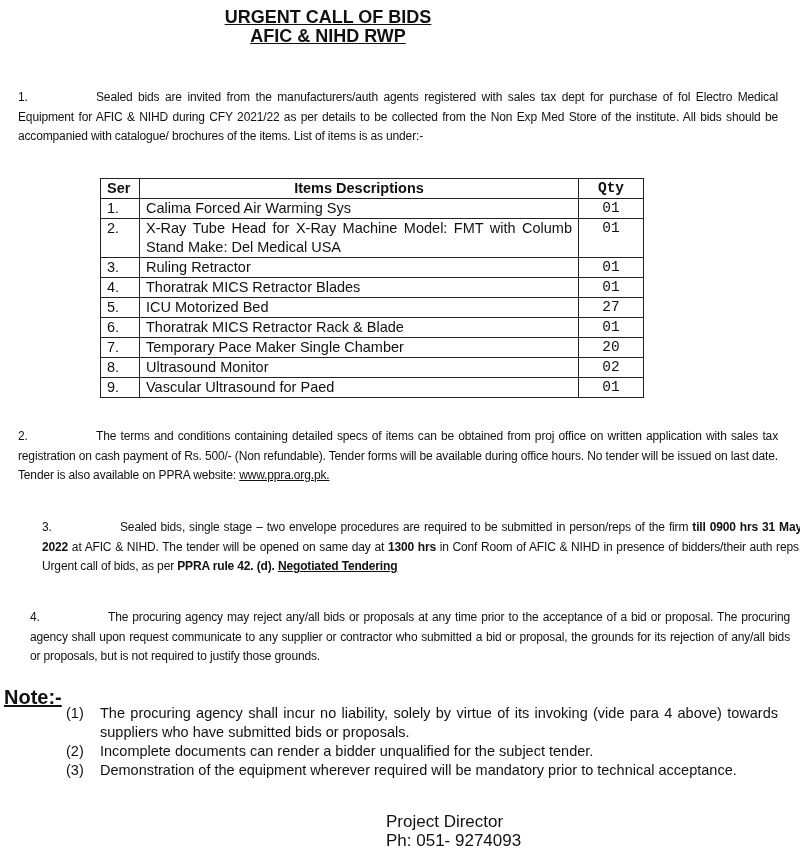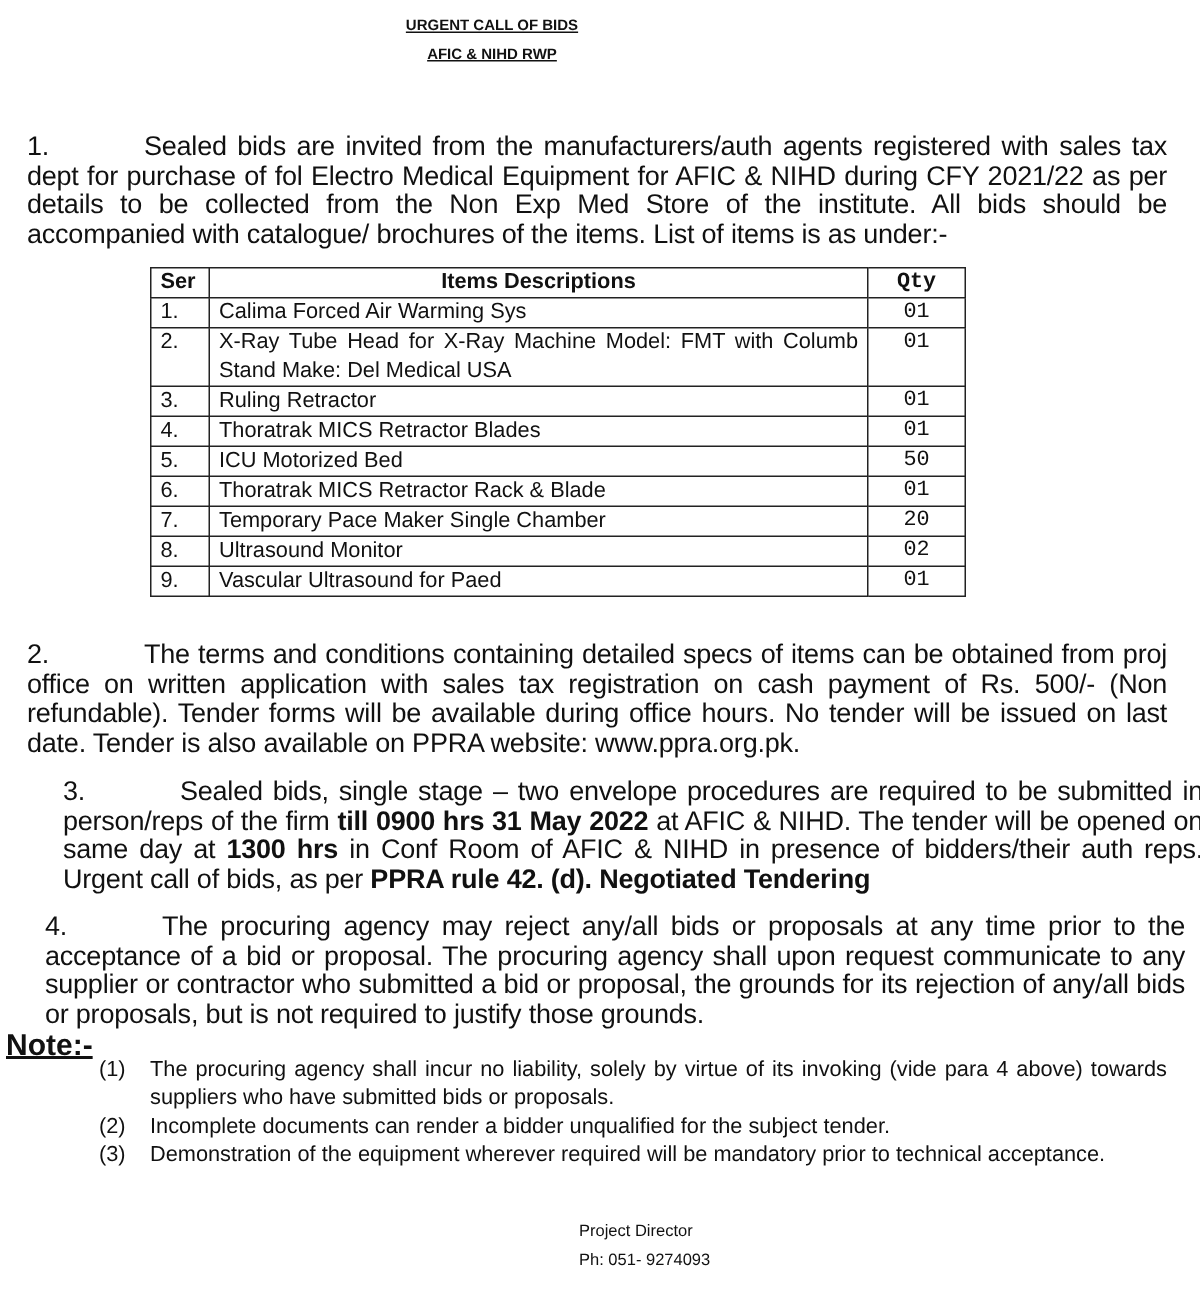--- a/index.html
+++ b/index.html
@@ -2,48 +2,48 @@
 <html><head>
 <meta charset="utf-8">
 <style>
   html, body { margin: 0; padding: 0; background: #ffffff; }
   body {
     width: 800px; height: 860px; overflow: hidden; position: relative;
     font-family: "Liberation Sans", sans-serif; color: #111;
   }
   .title-block {
     position: absolute; left: 0; top: 8px; width: 656px; text-align: center;
-    font-weight: bold; font-size: 10px; line-height: 19px;
+    font-weight: bold; font-size: 18px; line-height: 19px;
   }
   .title-block div { text-decoration: underline; }
   .para {
     position: absolute; left: 18px; width: 760px;
-    font-size: 18px; line-height: 19.5px; text-align: justify;
+    font-size: 12px; line-height: 19.5px; text-align: justify;
     font-family: "Liberation Sans", sans-serif; letter-spacing: -0.15px;
   }
   .pnum { display: inline-block; width: 78px; }
   .para b { font-weight: bold; }
-  .u { }
+  .u { text-decoration: underline; }
   table.items {
     position: absolute; left: 100px; top: 178px; width: 544px;
     border-collapse: collapse; font-size: 14.5px;
   }
   table.items td, table.items th {
     border: 1.3px solid #222; padding: 0 6px; line-height: 19px; vertical-align: top;
   }
   table.items th { font-weight: bold; text-align: center; }
   table.items th.ser { text-align: left; width: 26px; }
   table.items td.qty, table.items th.qty { text-align: center; width: 52px; font-family: Liberation Mono, monospace; }
   table.items td.desc { text-align: justify; }
   .note-label { position: absolute; left: 4px; top: 686px; font-weight: bold; font-size: 20px; text-decoration: underline; }
   .notes { position: absolute; left: 66px; top: 704px; width: 712px; font-size: 14.5px; line-height: 19px; }
   .note { display: flex; margin: 0; }
   .note .n { width: 34px; flex: none; }
   .note .t { flex: 1; text-align: justify; }
-  .sig { position: absolute; left: 386px; top: 812px; font-size: 11px; line-height: 19px; }
+  .sig { position: absolute; left: 386px; top: 812px; font-size: 17px; line-height: 19px; }
 </style>
 </head>
 <body>
 
 <div class="title-block">
   <div>URGENT CALL OF BIDS</div>
   <div>AFIC &amp; NIHD RWP</div>
 </div>
 
 <div class="para" style="top:88px;">
@@ -75,21 +75,21 @@
         <td class="qty">01</td>
       </tr>
     <tr>
         <td>4.</td>
         <td class="desc">Thoratrak MICS Retractor Blades</td>
         <td class="qty">01</td>
       </tr>
     <tr>
         <td>5.</td>
         <td class="desc">ICU Motorized Bed</td>
-        <td class="qty">50</td>
+        <td class="qty">27</td>
       </tr>
     <tr>
         <td>6.</td>
         <td class="desc">Thoratrak MICS Retractor Rack &amp; Blade</td>
         <td class="qty">01</td>
       </tr>
     <tr>
         <td>7.</td>
         <td class="desc">Temporary Pace Maker Single Chamber</td>
         <td class="qty">20</td>

